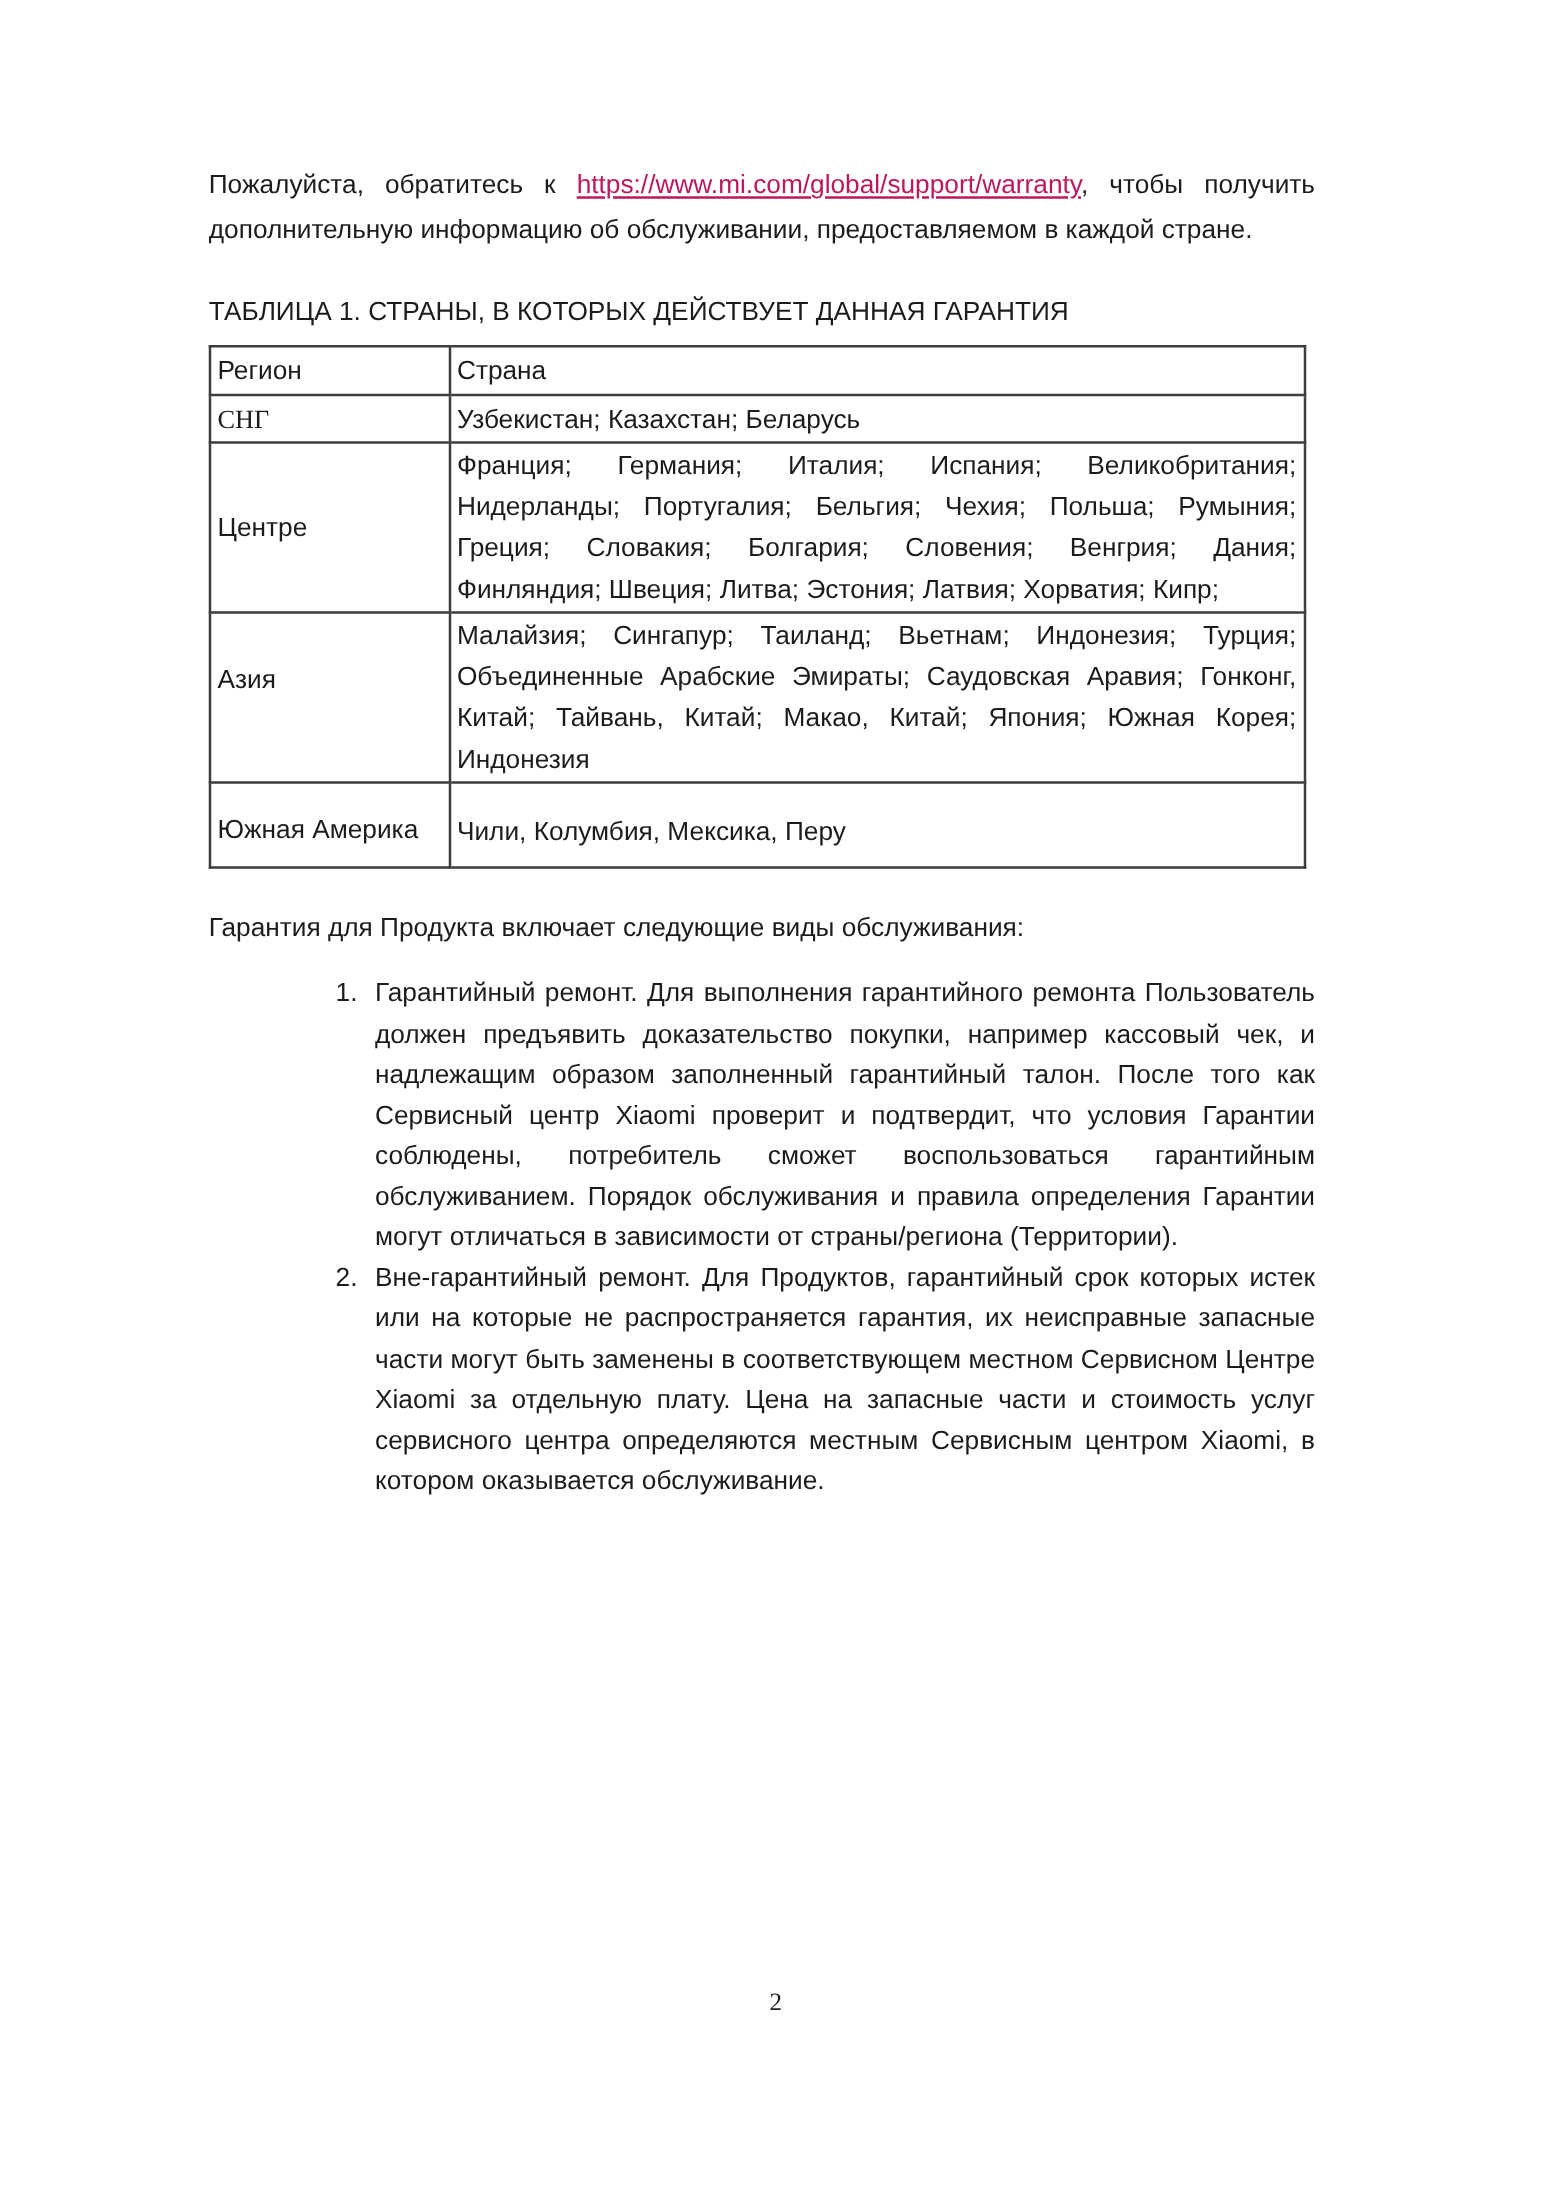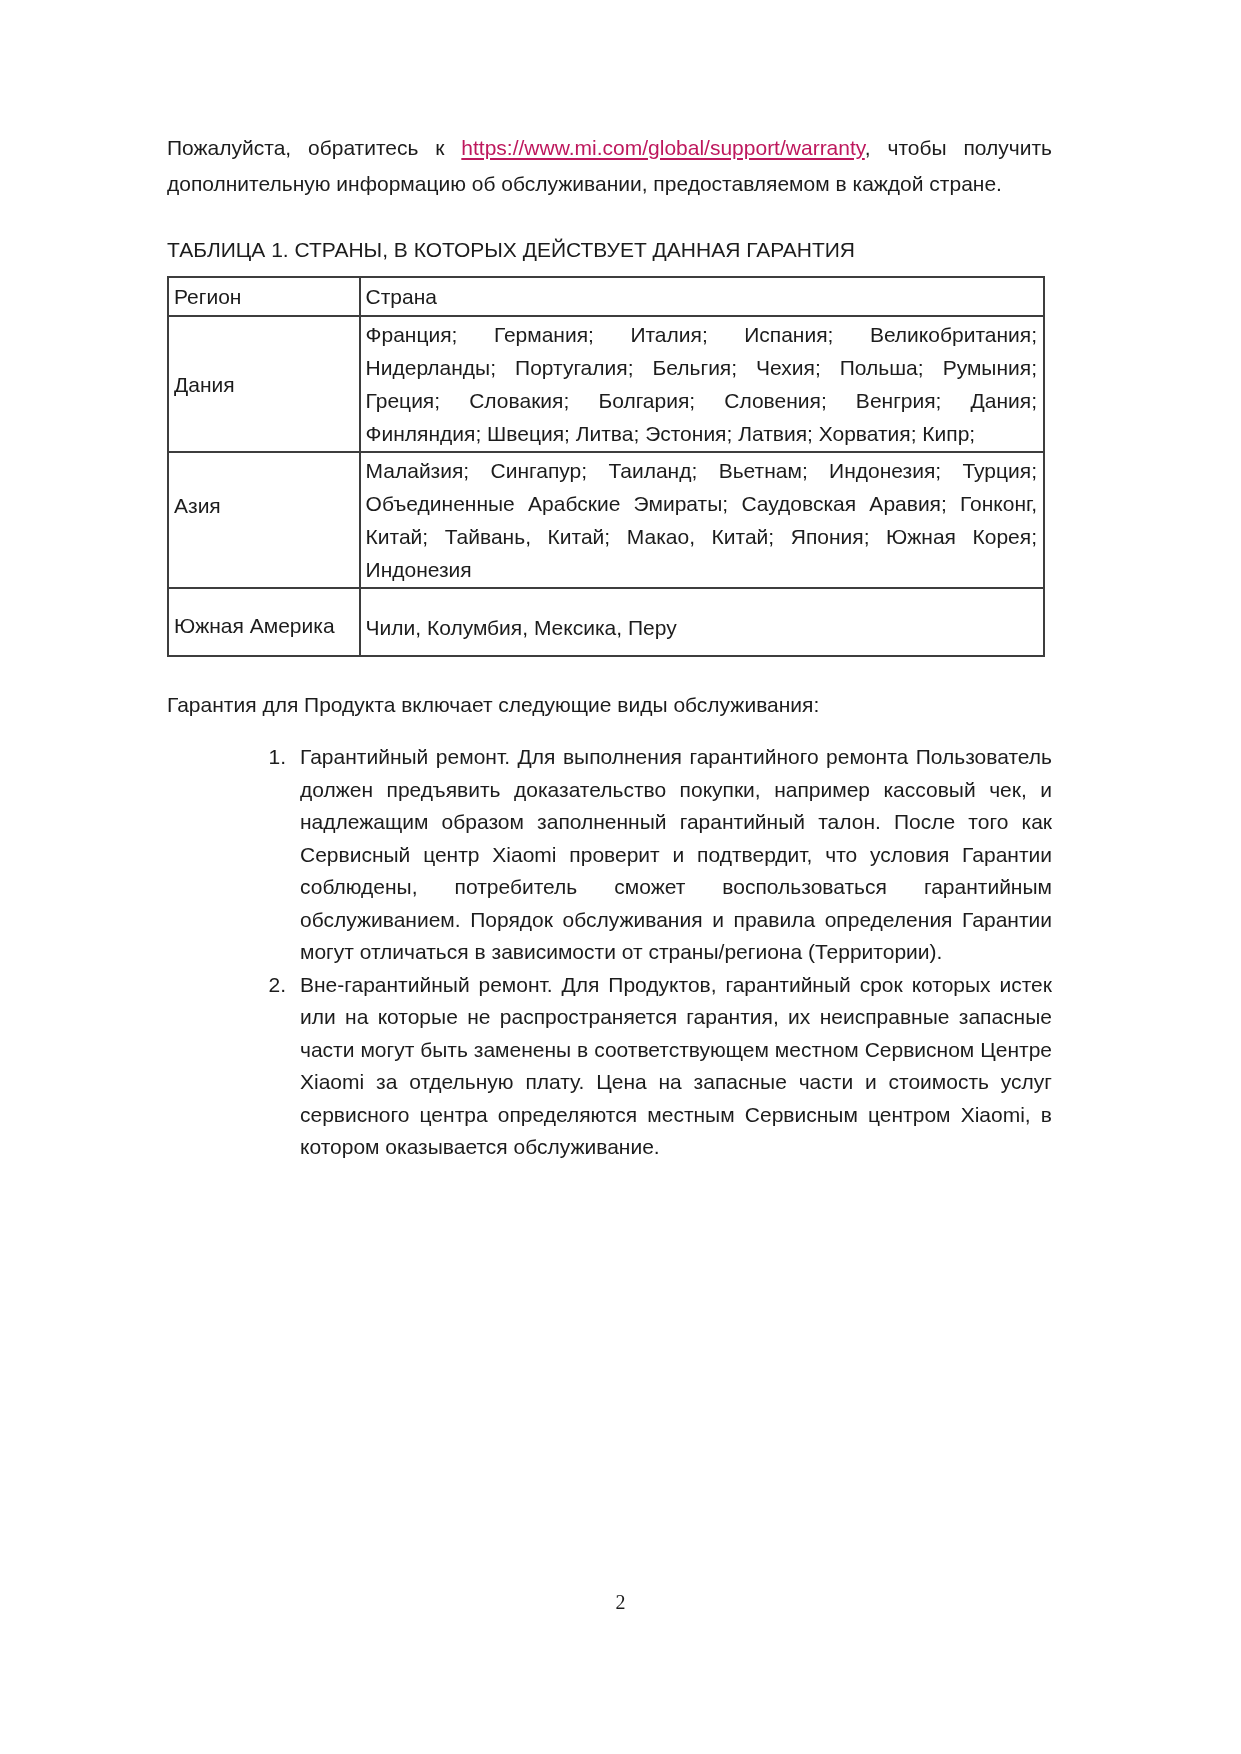--- a/index.html
+++ b/index.html
@@ -101,22 +101,26 @@
 
   <h2 class="table-heading">ТАБЛИЦА 1. СТРАНЫ, В КОТОРЫХ ДЕЙСТВУЕТ ДАННАЯ ГАРАНТИЯ</h2>
 
 
   <table class="countries">
     <tbody>
         <tr class="header-row">
       <td class="col-region">Регион</td>
       <td class="col-country">Страна</td>
     </tr>
+    <tr class="row-cis">
+      <td class="col-region region-serif">СНГ</td>
+      <td class="col-country">Узбекистан; Казахстан; Беларусь</td>
+    </tr>
     <tr class="row-europe">
-      <td class="col-region">Дания</td>
+      <td class="col-region">Центре</td>
       <td class="col-country">Франция; Германия; Италия; Испания; Великобритания; Нидерланды; Португалия; Бельгия; Чехия; Польша; Румыния; Греция; Словакия; Болгария; Словения; Венгрия; Дания; Финляндия; Швеция; Литва; Эстония; Латвия; Хорватия; Кипр;</td>
     </tr>
     <tr class="row-asia">
       <td class="col-region">Азия</td>
       <td class="col-country">Малайзия; Сингапур; Таиланд; Вьетнам; Индонезия; Турция; Объединенные Арабские Эмираты; Саудовская Аравия; Гонконг, Китай; Тайвань, Китай; Макао, Китай; Япония; Южная Корея; Индонезия</td>
     </tr>
     <tr class="row-southamerica">
       <td class="col-region">Южная Америка</td>
       <td class="col-country">Чили, Колумбия, Мексика, Перу</td>
     </tr>

